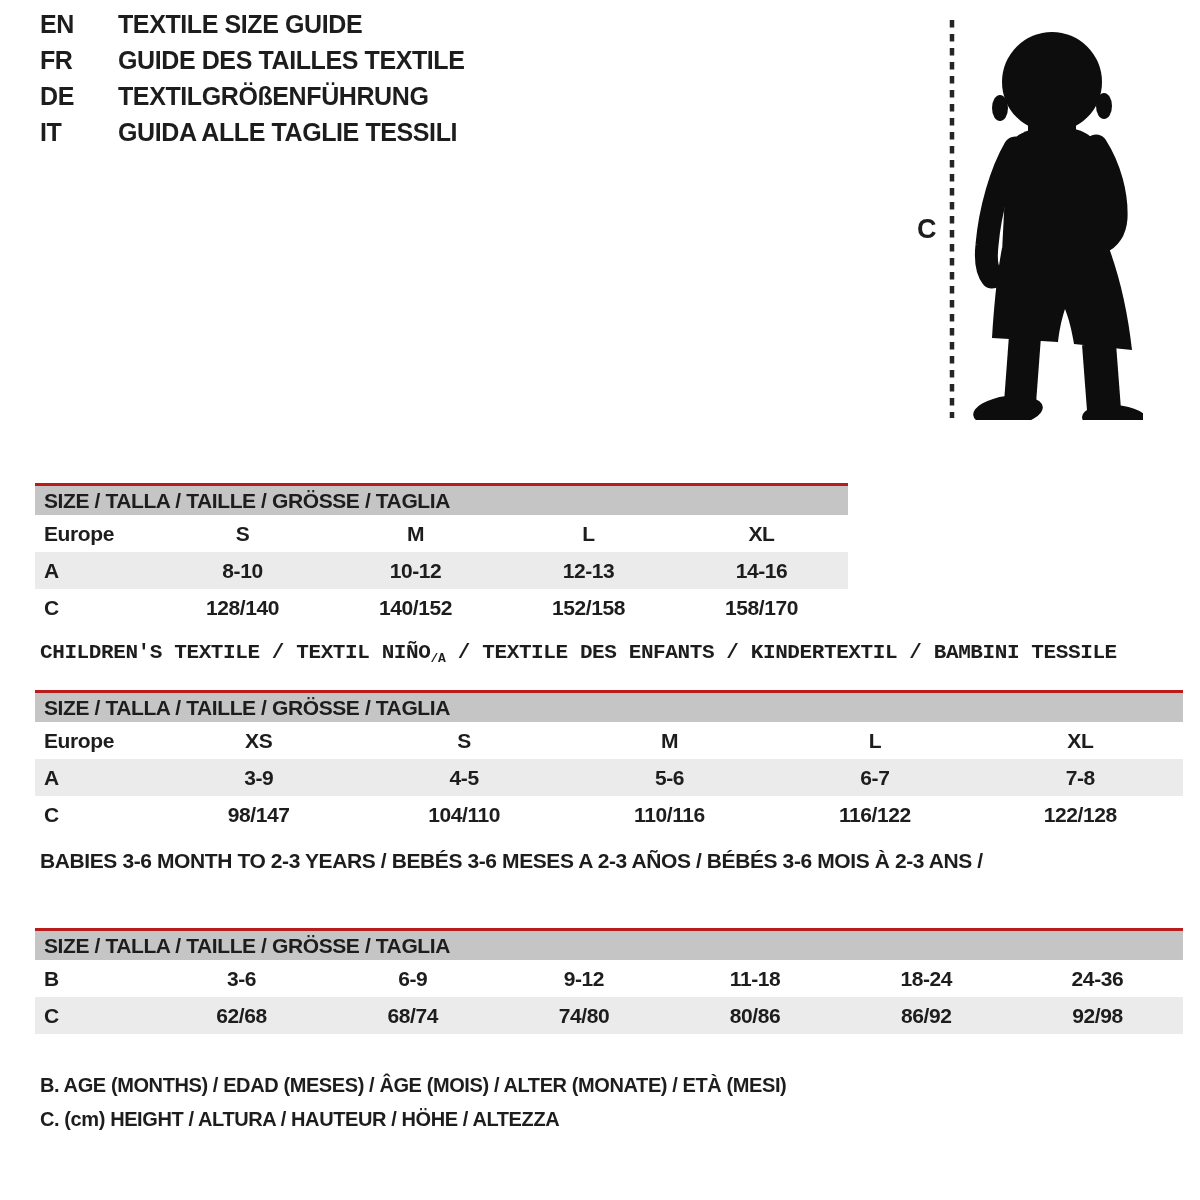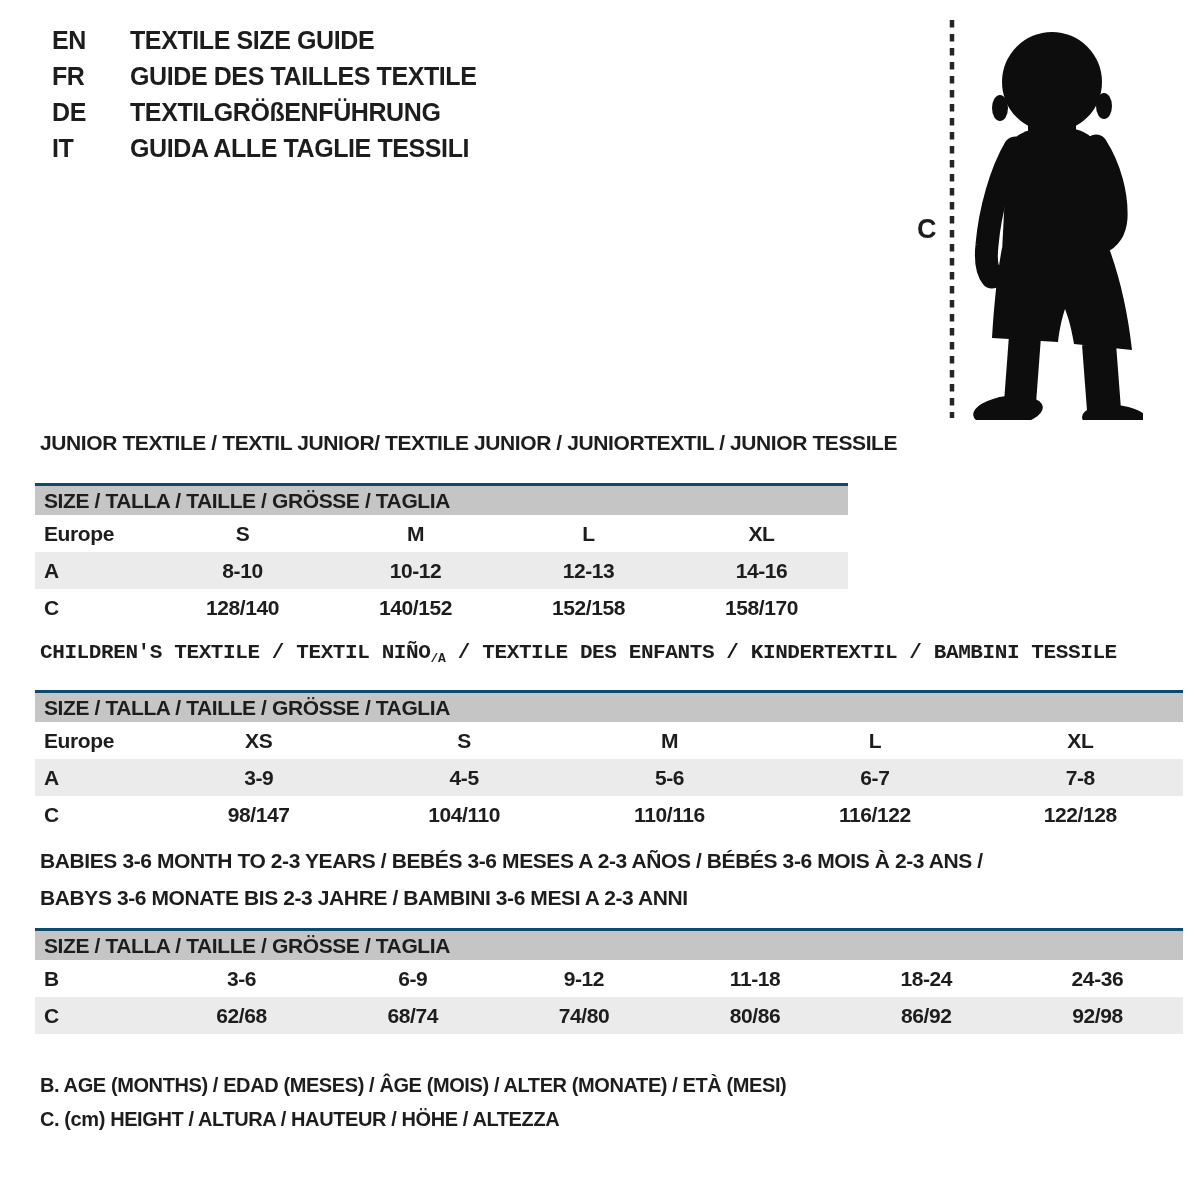--- a/index.html
+++ b/index.html
@@ -8,41 +8,41 @@
     background: #ffffff;
     font-family: "Liberation Sans", sans-serif;
     font-weight: 700;
     color: #1d1d1d;
     letter-spacing: -0.4px;
     -webkit-font-smoothing: antialiased;
   }
   .page { position: relative; width: 1200px; height: 1200px; overflow: hidden; background: #ffffff; }
 
   
-  .lang-block { position: absolute; left: 40px; top: 22px; margin-left: 12px; }
+  .lang-block { position: absolute; left: 40px; top: 6px; }
   .lang-row { display: flex; line-height: 36px; font-size: 25px; }
   .lang-code { width: 78px; flex: 0 0 78px; }
 
   
   .figure { position: absolute; left: 903px; top: 18px; width: 252px; height: 404px; }
   .dash-line { position: absolute; left: 45px; top: 0; width: 8px; height: 402px; }
   .c-label { position: absolute; left: 14px; top: 196px; font-size: 27px; line-height: 30px; }
   .baby-svg { position: absolute; left: 58px; top: 2px; width: 182px; height: 400px; }
 
   
   .tbl-title { position: absolute; margin: 0; font-size: 21px; line-height: 26px; white-space: nowrap; }
   .title-sub { font-size: 13px; vertical-align: -4px; letter-spacing: -0.2px; }
   .h3-block { position: absolute; font-size: 21px; line-height: 37px; white-space: nowrap; }
 
   
   .size-table { position: absolute; }
   .bar {
     height: 29px; line-height: 29px;
     background: #c5c5c5;
-    border-top: 3px solid #0c4a6e;
+    border-top: 3px solid #b91c1c;
     padding-left: 9px;
     font-size: 21px;
   }
   .trow { display: flex; height: 37px; align-items: center; font-size: 21px; }
   .trow.shaded { background: #ebebeb; }
   .cell { white-space: nowrap; }
   .cell.label { width: 112px; flex: 0 0 112px; padding-left: 9px; }
   .cell.val { flex: 1 1 0; text-align: center; }
 
   
@@ -96,21 +96,20 @@
 
         <path d="M63,316 L58,383" fill="none" stroke="#0d0d0d" stroke-width="32"></path>
         <ellipse cx="46" cy="391" rx="35" ry="15" transform="rotate(-7 46 391)"></ellipse>
 
         <path d="M137,324 L142,390" fill="none" stroke="#0d0d0d" stroke-width="34"></path>
         <ellipse cx="153" cy="399" rx="33" ry="14" transform="rotate(4 153 399)"></ellipse>
       </g>
     </svg>
   </div>
 
-  <h2 class="tbl-title" style="left:40px; top:430px;">JUNIOR TEXTILE / TEXTIL JUNIOR/ TEXTILE JUNIOR / JUNIORTEXTIL / JUNIOR TESSILE</h2>
 
   <section class="size-table" style="left:35px; top:483px; width:813px;">
     <div class="bar">SIZE / TALLA / TAILLE / GRÖSSE / TAGLIA</div>
     <div class="trow">
       <div class="cell label">Europe</div>
       <div class="cell val">S</div>
       <div class="cell val">M</div>
       <div class="cell val">L</div>
       <div class="cell val">XL</div>
     </div>
@@ -155,21 +154,20 @@
       <div class="cell val">98/147</div>
       <div class="cell val">104/110</div>
       <div class="cell val">110/116</div>
       <div class="cell val">116/122</div>
       <div class="cell val">122/128</div>
     </div>
   </section>
 
   <div class="h3-block" style="left:40px; top:842px;">
     <div>BABIES 3-6 MONTH TO 2-3 YEARS / BEBÉS 3-6 MESES A 2-3 AÑOS / BÉBÉS 3-6 MOIS À 2-3 ANS /</div>
-    <div>BABYS 3-6 MONATE BIS 2-3 JAHRE / BAMBINI 3-6 MESI A 2-3 ANNI</div>
   </div>
 
   <section class="size-table" style="left:35px; top:928px; width:1148px;">
     <div class="bar">SIZE / TALLA / TAILLE / GRÖSSE / TAGLIA</div>
     <div class="trow">
       <div class="cell label">B</div>
       <div class="cell val">3-6</div>
       <div class="cell val">6-9</div>
       <div class="cell val">9-12</div>
       <div class="cell val">11-18</div>

